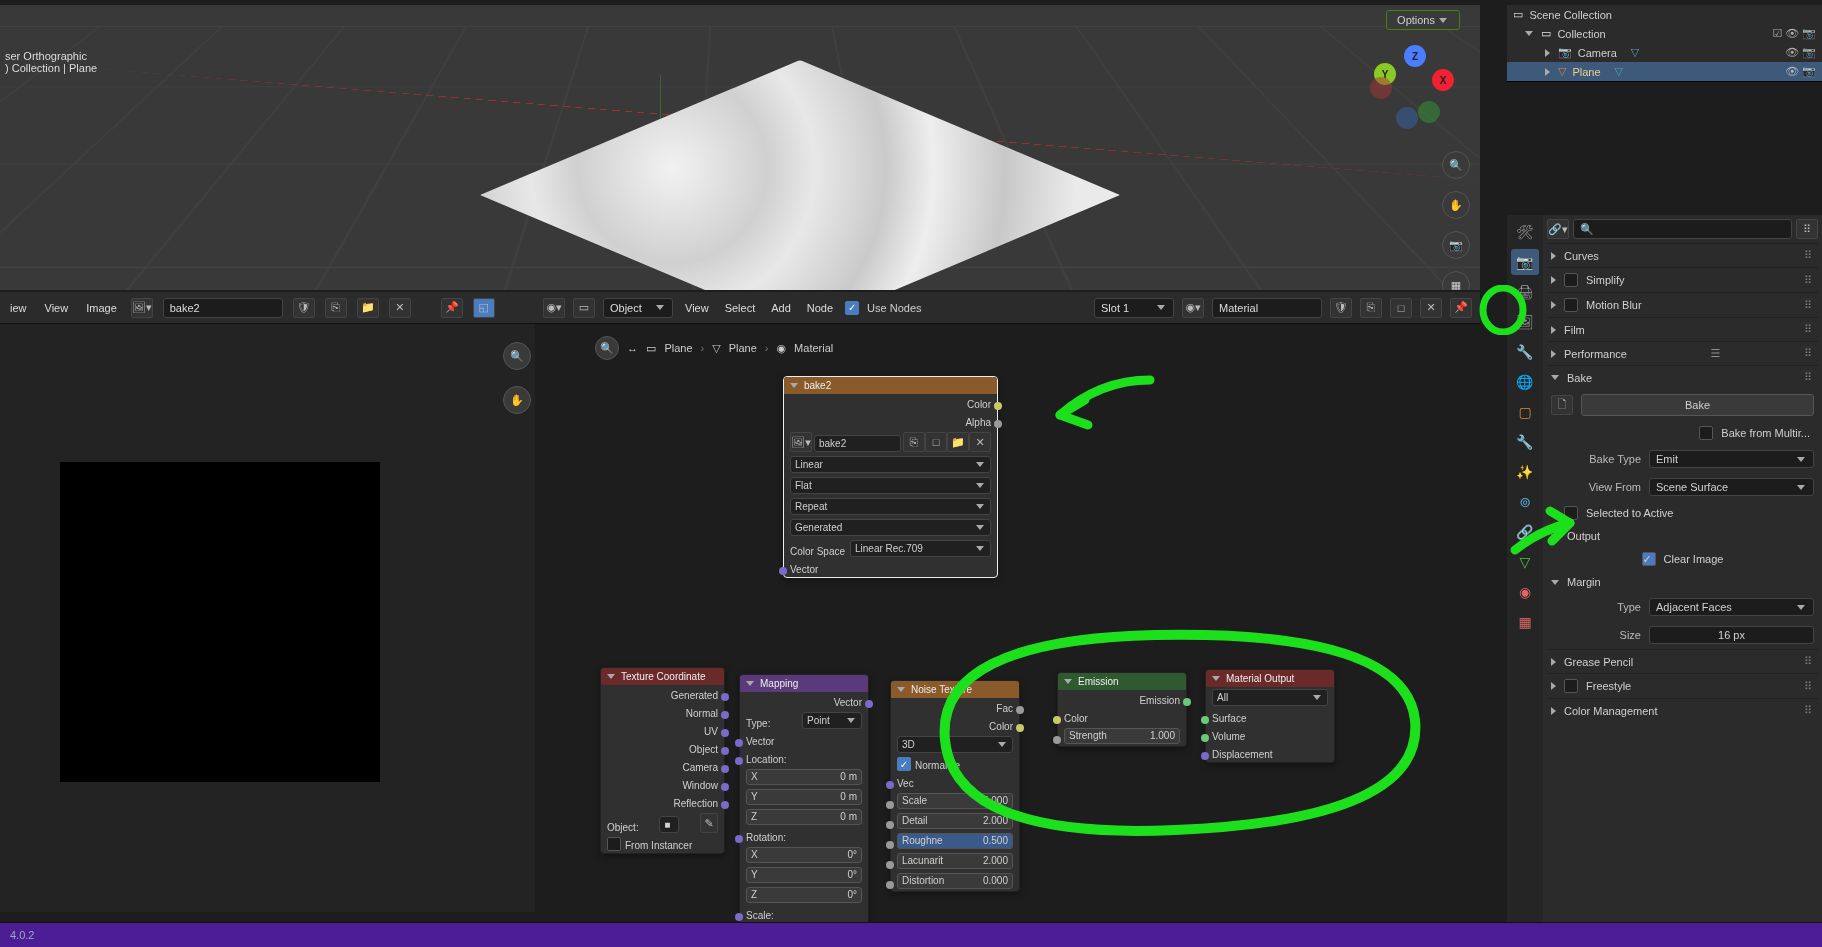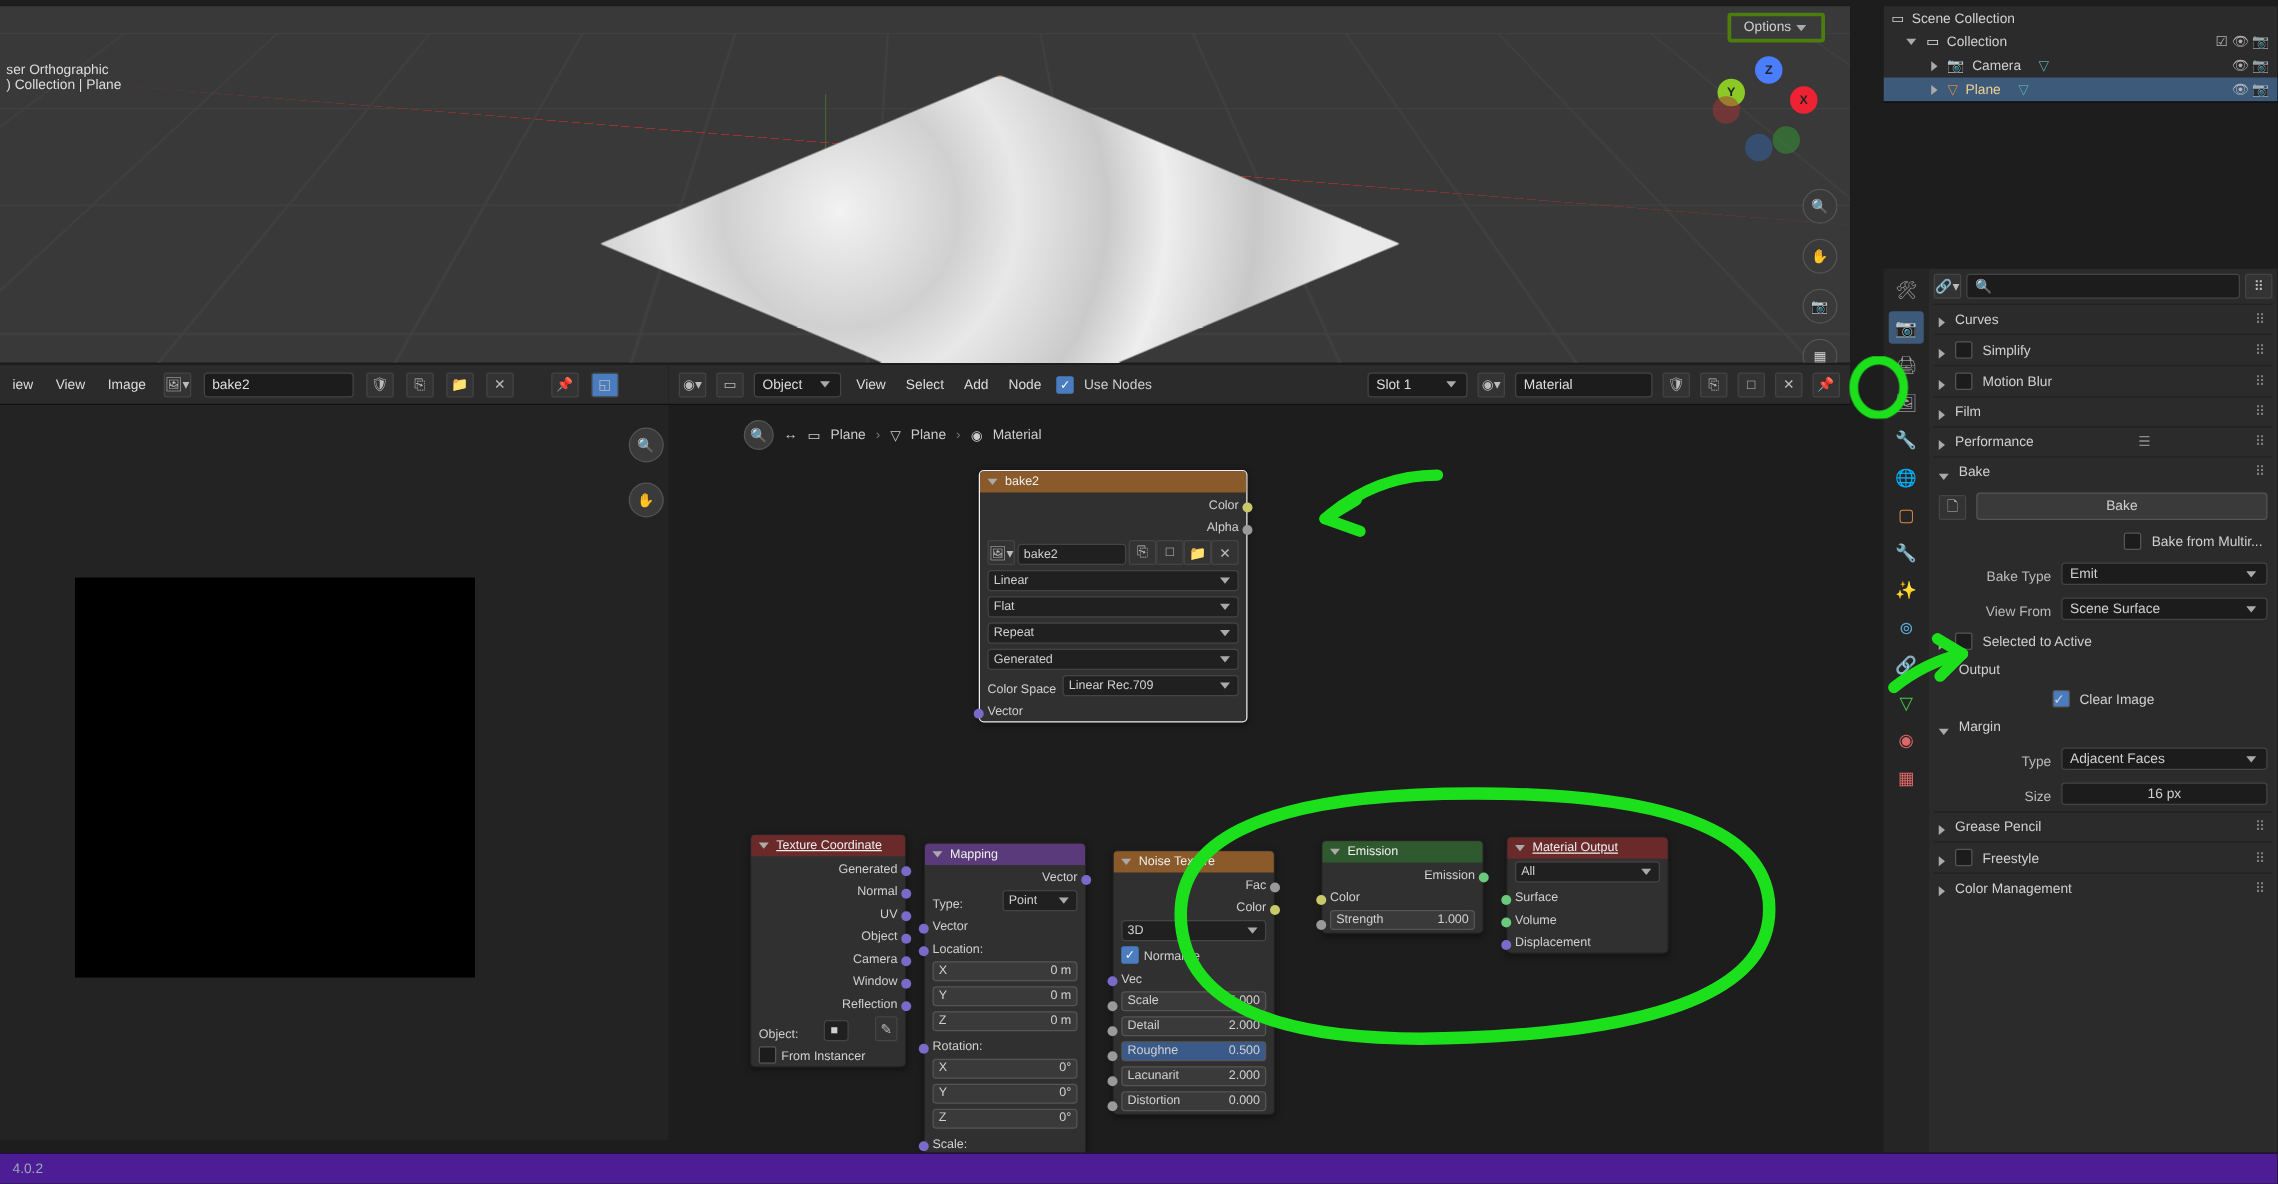--- a/index.html
+++ b/index.html
@@ -20,21 +20,21 @@
   linear-gradient(#4a4a4a 1px, transparent 1px) 0 0/80px 80px,
   linear-gradient(90deg,#4a4a4a 1px, transparent 1px) 0 0/80px 80px;
   opacity:0.4; transform: perspective(900px) rotateX(55deg) scale(2); transform-origin: center 60%; }
 .axis-red { position:absolute; left:0; right:0; top:115px; height:1px; background: linear-gradient(90deg, transparent, #a03030, #a03030, transparent); transform: perspective(900px) rotateX(55deg) rotateZ(8deg); }
 .axis-green { position:absolute; top:0; bottom:0; left:660px; width:1px; background: linear-gradient(#4a7a30, #4a7a30); transform: perspective(900px) rotateX(55deg); opacity:0.7;}
 .plane { position: absolute; left: 480px; top: 55px; width: 640px; height: 270px; background: radial-gradient(circle at 30% 40%, #f2f2f2, #d0d0d0 20%, #e8e8e8 30%, #cacaca 45%, #eee 55%, #c8c8c8 70%, #eaeaea 85%); clip-path: polygon(50% 0, 100% 50%, 50% 100%, 0 50%); border:1px solid #d88840; }
 .gizmo { position: absolute; right: 20px; top: 40px; width: 90px; height: 90px; }
 .gizmo-ball { position:absolute; width:22px; height:22px; border-radius:50%; display:flex; align-items:center; justify-content:center; font-weight:bold; font-size:10px; color:#222;}
 .btn-round { width: 28px; height: 28px; border-radius: 50%; background:#3a3a3a; border:1px solid #555; color:#ccc; display:flex; align-items:center; justify-content:center; margin:6px 0; }
 .viewport-side-btns { position: absolute; right: 10px; top: 140px; display:flex; flex-direction:column; align-items:center; }
-.options-pill { position:absolute; right: 20px; top: 5px; background:#3a3a3a; border:3px solid #4d7c0f; border-radius:3px; padding:3px 10px; display:flex; align-items:center; gap:4px;}
+.options-pill { position:absolute; right: 20px; top: 5px; background:#3a3a3a; border:1px solid #4d7c0f; border-radius:3px; padding:3px 10px; display:flex; align-items:center; gap:4px;}
 
 
 .image-editor { position: absolute; left: 0; top: 292px; width: 535px; height: 620px; background: #232323; }
 .editor-header { display:flex; align-items:center; gap:10px; padding: 4px 6px; background:#2b2b2b; border-bottom:1px solid #111; height: 32px; }
 .menu-item { padding: 2px 4px; color:#ddd; cursor:default; }
 .field { background:#1c1c1c; border:1px solid #444; border-radius:3px; padding:2px 6px; color:#ddd; height:20px; display:flex; align-items:center;}
 .icon-btn { width:22px; height:20px; background:#333; border:1px solid #444; border-radius:2px; display:inline-flex; align-items:center; justify-content:center; color:#bbb; font-size:11px;}
 .img-canvas { position:absolute; left:60px; top:170px; width:320px; height:320px; background:#000; }
 .side-tools { position:absolute; right: 0; top: 40px; display:flex; flex-direction:column; gap:4px; padding:4px;}
 
@@ -43,21 +43,21 @@
 .ne-header { display:flex; align-items:center; gap:8px; padding: 4px 8px; background:#2b2b2b; border-bottom:1px solid #111; height: 32px;}
 .checkbox { width:14px; height:14px; background:#4a7dbf; border-radius:2px; display:inline-flex; align-items:center; justify-content:center; color:#fff; font-size:10px;}
 .breadcrumb { display:flex; align-items:center; gap:8px; padding: 6px 60px; color:#ccc; }
 .crumb-sep { opacity: 0.5; }
 
 .node { position:absolute; background:#303030; border:1px solid #222; border-radius:4px; font-size:10px; box-shadow: 0 2px 6px rgba(0,0,0,0.4); }
 .node-header { padding:3px 6px; border-radius:3px 3px 0 0; display:flex; align-items:center; gap:4px; color:#eee;}
 .nh-orange { background:#8a5a2a; }
 .nh-purple { background:#5a3a7a; }
 .nh-green  { background:#2f5a2f; }
-.nh-red    { background:#6a2a2a;text-decoration:underline; }
+.nh-red    { background:#6a2a2a; }
 .node-row { display:flex; align-items:flex-end; padding:2px 6px; min-height:18px; justify-content:space-between; position:relative;}
 .node-row.right { justify-content: flex-end; }
 .node-row.left { justify-content: flex-start; }
 .socket { width:8px; height:8px; border-radius:50%; position:absolute; }
 .socket.out { right:-5px; }
 .socket.in  { left:-5px; }
 .sock-yellow{ background:#c9c96a; }
 .sock-grey  { background:#9a9a9a; }
 .sock-purple{ background:#7a6ac9; }
 .sock-green { background:#6ac97a; }
@@ -65,21 +65,21 @@
 .node-num   { background:#3a3a3a; border:1px solid #555; border-radius:3px; padding:1px 4px; width:100%; display:flex; justify-content:space-between; height:16px;}
 .node-num.blue { background:#3a5a8a; }
 
 
 .props { position: absolute; right: 0; top: 215px; width: 315px; bottom: 25px; background: #2b2b2b; display:flex; }
 .props-tabs { width: 36px; background:#252525; display:flex; flex-direction:column; align-items:center; padding-top:4px; gap:4px;}
 .ptab { width:28px; height:26px; display:flex; align-items:center; justify-content:center; border-radius:3px; color:#999; font-size:14px;}
 .ptab.active { background:#3d5a7a; color:#fff; }
 .props-body { flex:1; overflow:hidden; padding: 0 4px; }
 .props-search { display:flex; gap:4px; padding:4px 0; align-items:center;}
-.props-panel-row { display:flex; align-items:flex-end; padding:5px 4px; gap:8px; border-top:1px solid #222;}
+.props-panel-row { display:flex; align-items:center; padding:5px 4px; gap:8px; border-top:1px solid #222;}
 .expand { display:inline-block; width:0; height:0; border-left:5px solid #aaa; border-top:4px solid transparent; border-bottom:4px solid transparent;}
 .expand.open { border-left:4px solid transparent; border-right:4px solid transparent; border-top:5px solid #aaa; border-bottom:none;}
 .drag-dots { margin-left:auto; opacity:0.5; letter-spacing:2px;}
 .bake-btn { flex:1; background:#3a3a3a; border:1px solid #555; border-radius:3px; padding:4px; text-align:center;}
 .prop-label { width: 90px; text-align:right; color:#bbb;}
 .prop-input { flex:1; background:#1c1c1c; border:1px solid #444; border-radius:3px; padding:2px 6px; display:flex; align-items:center; justify-content:space-between;}
 .prop-check { width:14px; height:14px; border:1px solid #555; border-radius:2px; background:#1c1c1c;}
 .prop-check.on { background:#4a7dbf; }
 
 

